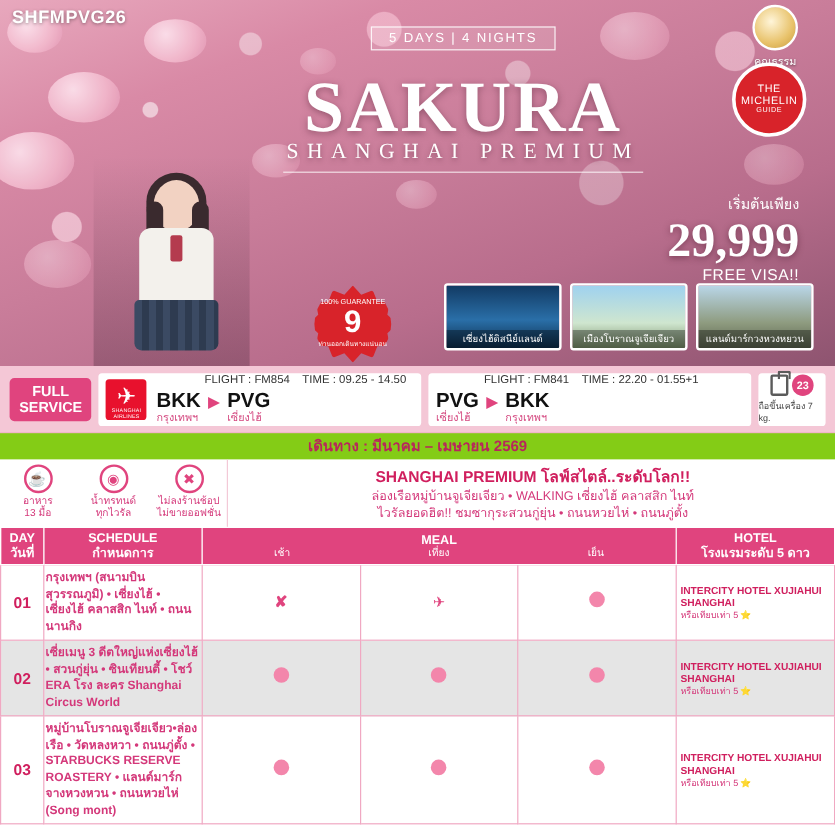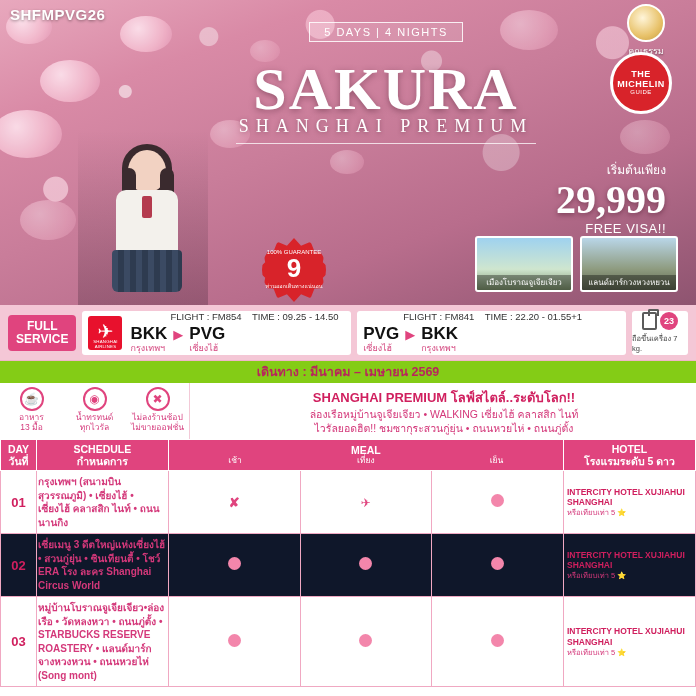--- a/index.html
+++ b/index.html
@@ -77,21 +77,21 @@
     border: 2px solid #fff;
   }
   .brand-text { font-size: 9px; margin-top: 2px; text-shadow: 0 1px 2px rgba(0,0,0,.5); }
 
   .michelin {
     position: absolute; right: 24px; top: 52px; width: 62px; height: 62px;
     border-radius: 50%; background: #d8232a; border: 3px solid #fff;
     color: #fff; text-align: center; display: flex; flex-direction: column;
     align-items: center; justify-content: center; line-height: 1.05;
   }
-  .michelin .m1 { font-size: 9px; font-weight: bold; letter-spacing: .5px; }
+  .michelin .m1 { font-size: 9px; font-weight: normal; letter-spacing: .5px; }
   .michelin .m2 { font-size: 6px; letter-spacing: .5px; }
 
   .price-box { position: absolute; right: 30px; top: 160px; text-align: right; color: #fff; }
   .price-pre { font-size: 12px; }
   .price-num {
     font-family: "Liberation Serif", serif; font-size: 40px; font-weight: bold;
     line-height: 42px; text-shadow: 0 2px 5px rgba(80,30,50,.55);
   }
   .price-visa { font-size: 13px; letter-spacing: .5px; }
 
@@ -176,21 +176,21 @@
   }
   table.itinerary td { border: 1px solid #f0a8c2; vertical-align: middle; }
   .c-day { width: 36px; text-align: center; color: #d01f5e; font-weight: bold; font-size: 13px; }
   .c-sched { padding: 4px 1px; color: #d4387a; font-size: 10px; line-height: 1.35; font-weight: bold; }
   .c-meal { width: 26px; text-align: center; }
   .c-hotel { width: 132px; text-align: left; color: #d01f5e; font-weight: bold; font-size: 8.5px; line-height: 1.25; padding: 2px 3px; }
   .hotel-sub { font-weight: normal; font-size: 7.5px; color: #d4387a; }
   .dot { display:inline-block; width: 13px; height: 13px; border-radius: 50%; background: #f386ab; }
   .cross { color: #e0447e; font-size: 13px; font-weight: bold; }
   .plane { color: #e0447e; font-size: 12px; }
-  .row-alt td { background: #0f172a; }
+  .row-alt td { background: #e5e5e5; }
 </style>
 </head>
 <body>
 
 <div class="page">
 
   <div class="hero">
     <div class="blossom-layer">
       <div class="blossom" style="left:6px;top:10px;width:46px;height:34px;"></div>
       <div class="blossom" style="left:40px;top:60px;width:60px;height:42px;"></div>
@@ -241,20 +241,23 @@
     </div>
 
     <div class="guarantee">
       <div class="star"></div>
       <div class="g-top">100% GUARANTEE</div>
       <div class="g-num">9</div>
       <div class="g-bot">ท่านออกเดินทางแน่นอน</div>
     </div>
 
     <div class="thumbs">
+      <div class="thumb t1">
+        <div class="cap">เซี่ยงไฮ้ดิสนีย์แลนด์</div>
+      </div>
       <div class="thumb t2">
         <div class="cap">เมืองโบราณจูเจียเจียว</div>
       </div>
       <div class="thumb t3">
         <div class="cap">แลนด์มาร์กวงหวงหยวน</div>
       </div>
     </div>
   </div>
 
   <div class="flight-bar">

